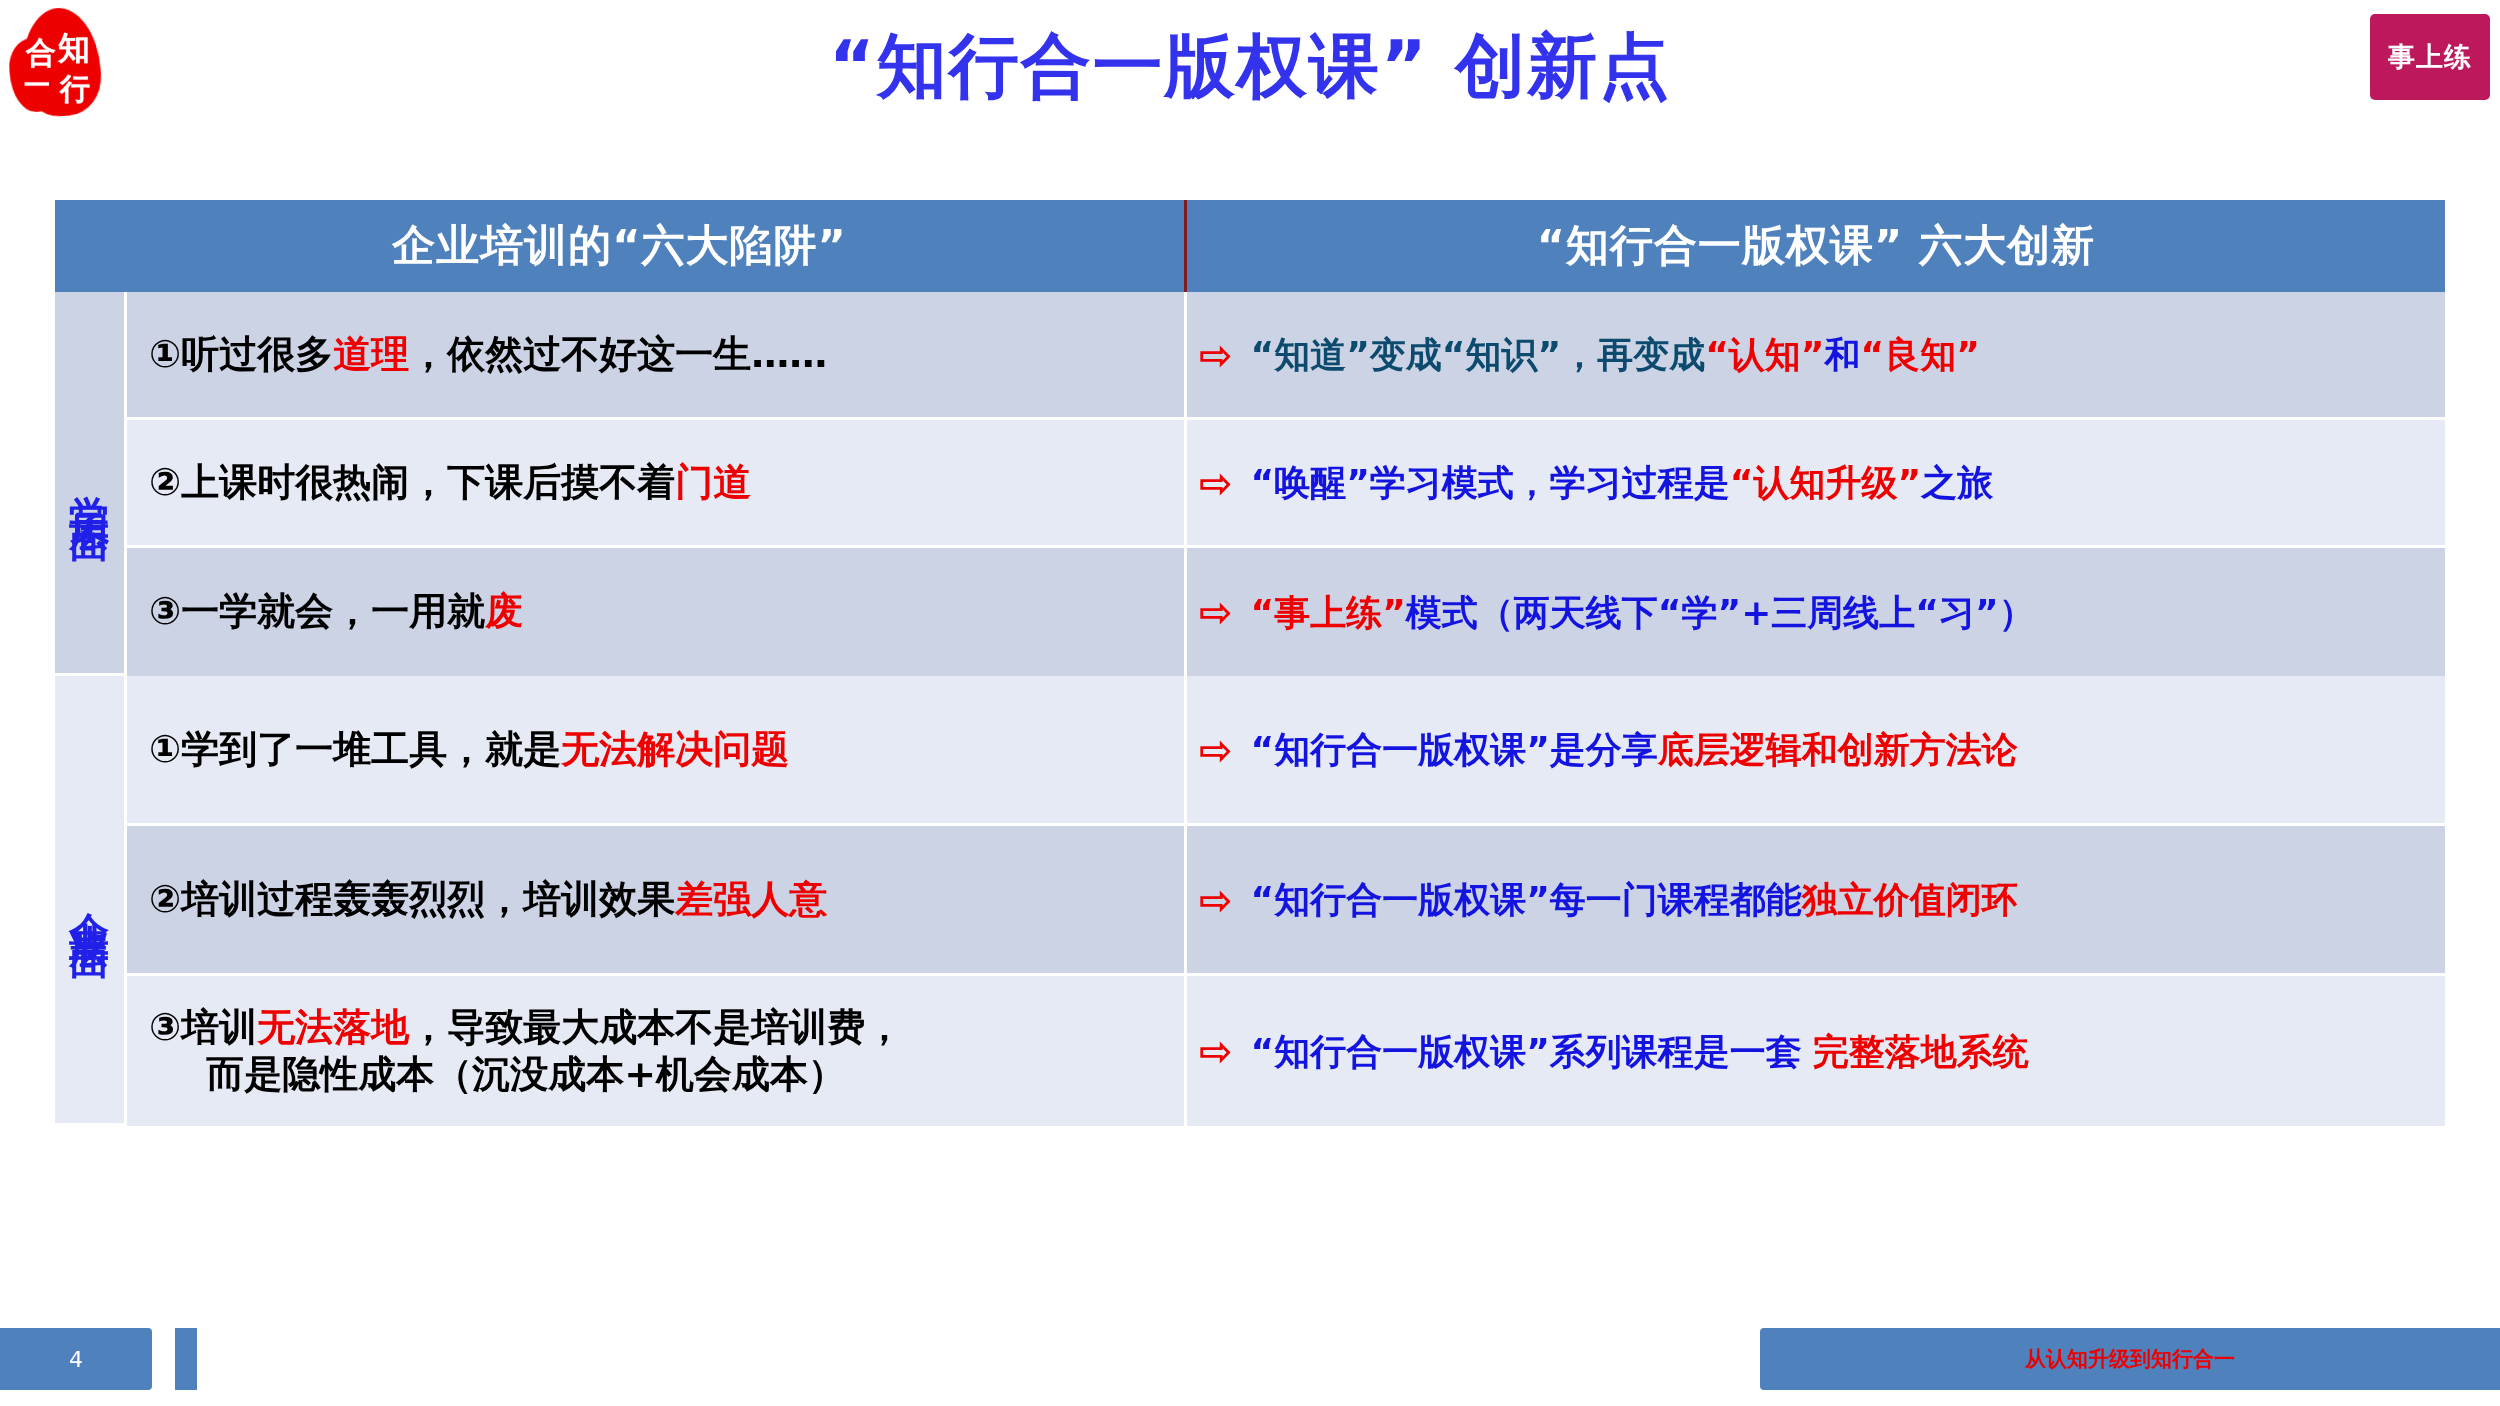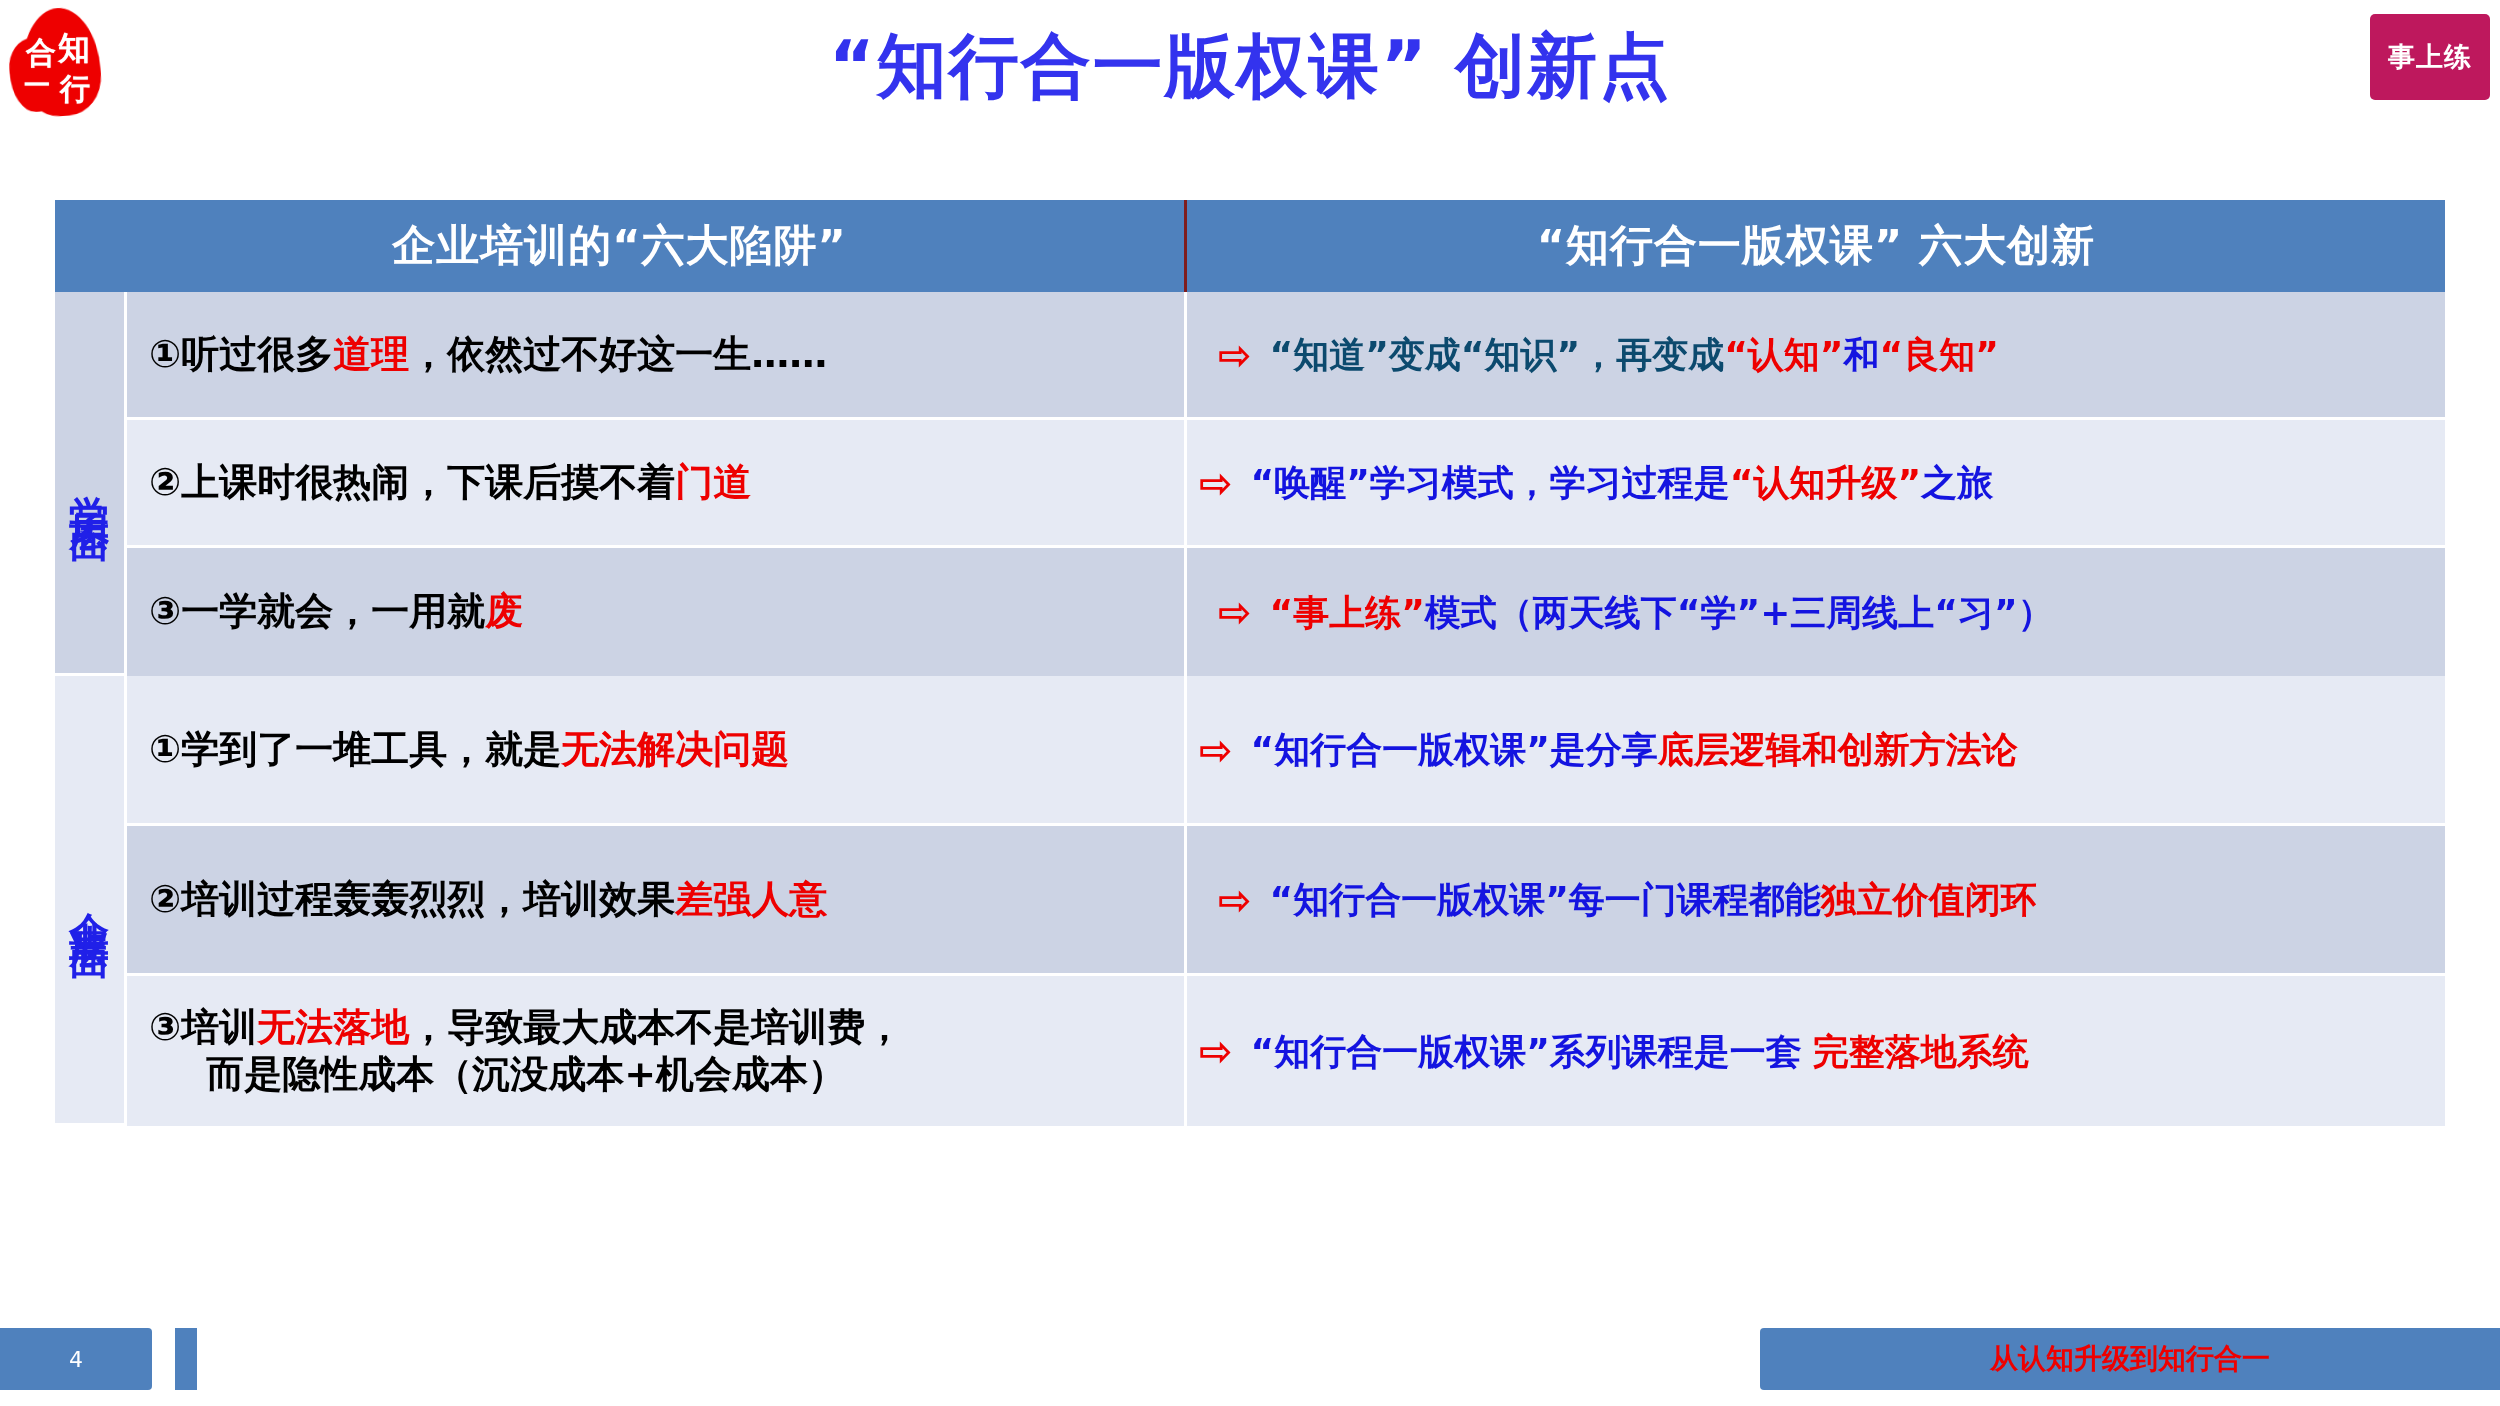--- a/index.html
+++ b/index.html
@@ -87,21 +87,21 @@
   }
   .cell-right{
     flex:1 1 auto;font-size:36px;font-weight:bold;color:#1414e0;
     line-height:1.25;white-space:nowrap;
   }
   .arrow{
     color:#ee0000;font-size:40px;font-weight:bold;
     margin-right:18px;flex:0 0 auto;
   }
   .red{color:#ee0000;}
-  .shade-a{background:#ccd3e4;gap:19px;}
+  .shade-a{background:#ccd3e4;}
   .shade-b{background:#e6eaf4;text-align:center;}
 
   
   .h1{height:128px;}
   .h2{height:150px;}
   .h3{height:150px;}
 
   
   .footer{position:absolute;left:0;bottom:0;width:2500px;height:96px;}
   .f-pill{position:absolute;background:#4f81bd;}
@@ -114,21 +114,21 @@
   .f-main{
     left:212px;top:18px;width:1530px;height:62px;
     border-radius:0 60px 60px 0;
     display:flex;align-items:center;justify-content:center;
     font-size:33px;font-weight:bold;color:#ffffff;
   }
   .f-main .red{color:#ee0000;}
   .f-right{
     left:1760px;top:18px;width:740px;height:62px;border-radius:4px 0 0 4px;
     display:flex;align-items:center;justify-content:center;
-    font-size:28px;font-weight:bold;color:#ee0000;
+    font-size:21px;font-weight:bold;color:#ee0000;
   }
 </style>
 </head>
 <body>
 
 <div class="logo">
   <div class="logo-blob"></div>
   <span class="logo-ch c1">合</span>
   <span class="logo-ch c2">知</span>
   <span class="logo-ch c3">一</span>

